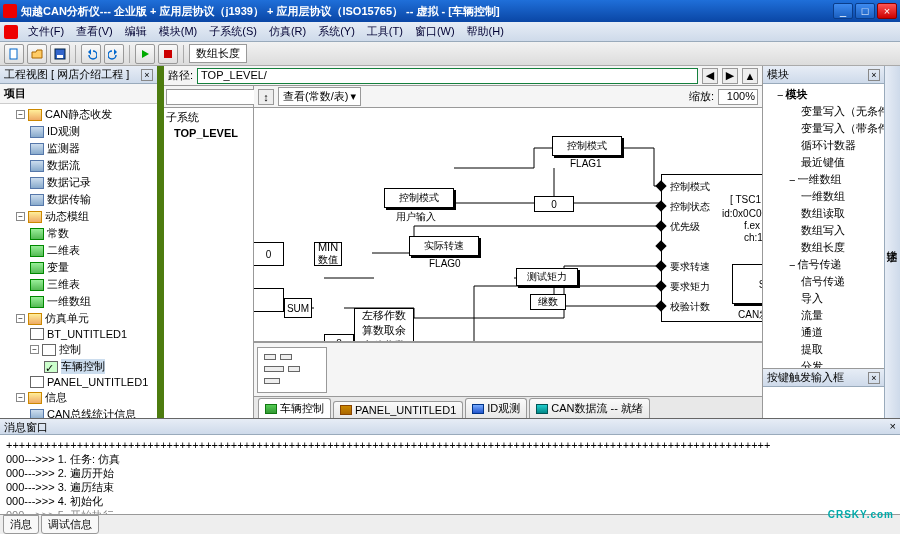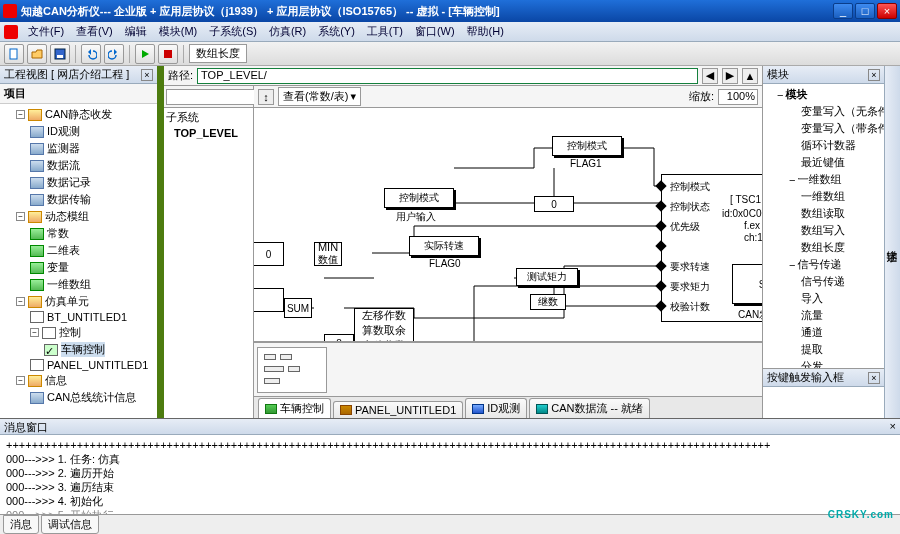--- a/index.html
+++ b/index.html
@@ -202,20 +202,24 @@
           <li>
               <span class="ticon node"></span>
               <span>二维表</span>
             </li>
           <li>
               <span class="ticon node"></span>
               <span>变量</span>
             </li>
           <li>
               <span class="ticon node"></span>
+              <span>三维表</span>
+            </li>
+          <li>
+              <span class="ticon node"></span>
               <span>一维数组</span>
             </li>
         </ul>
         <li>
             <span class="exp">−</span>
             <span class="ticon fold"></span>
             <span>仿真单元</span>
           </li>
         <ul>
           <li>

